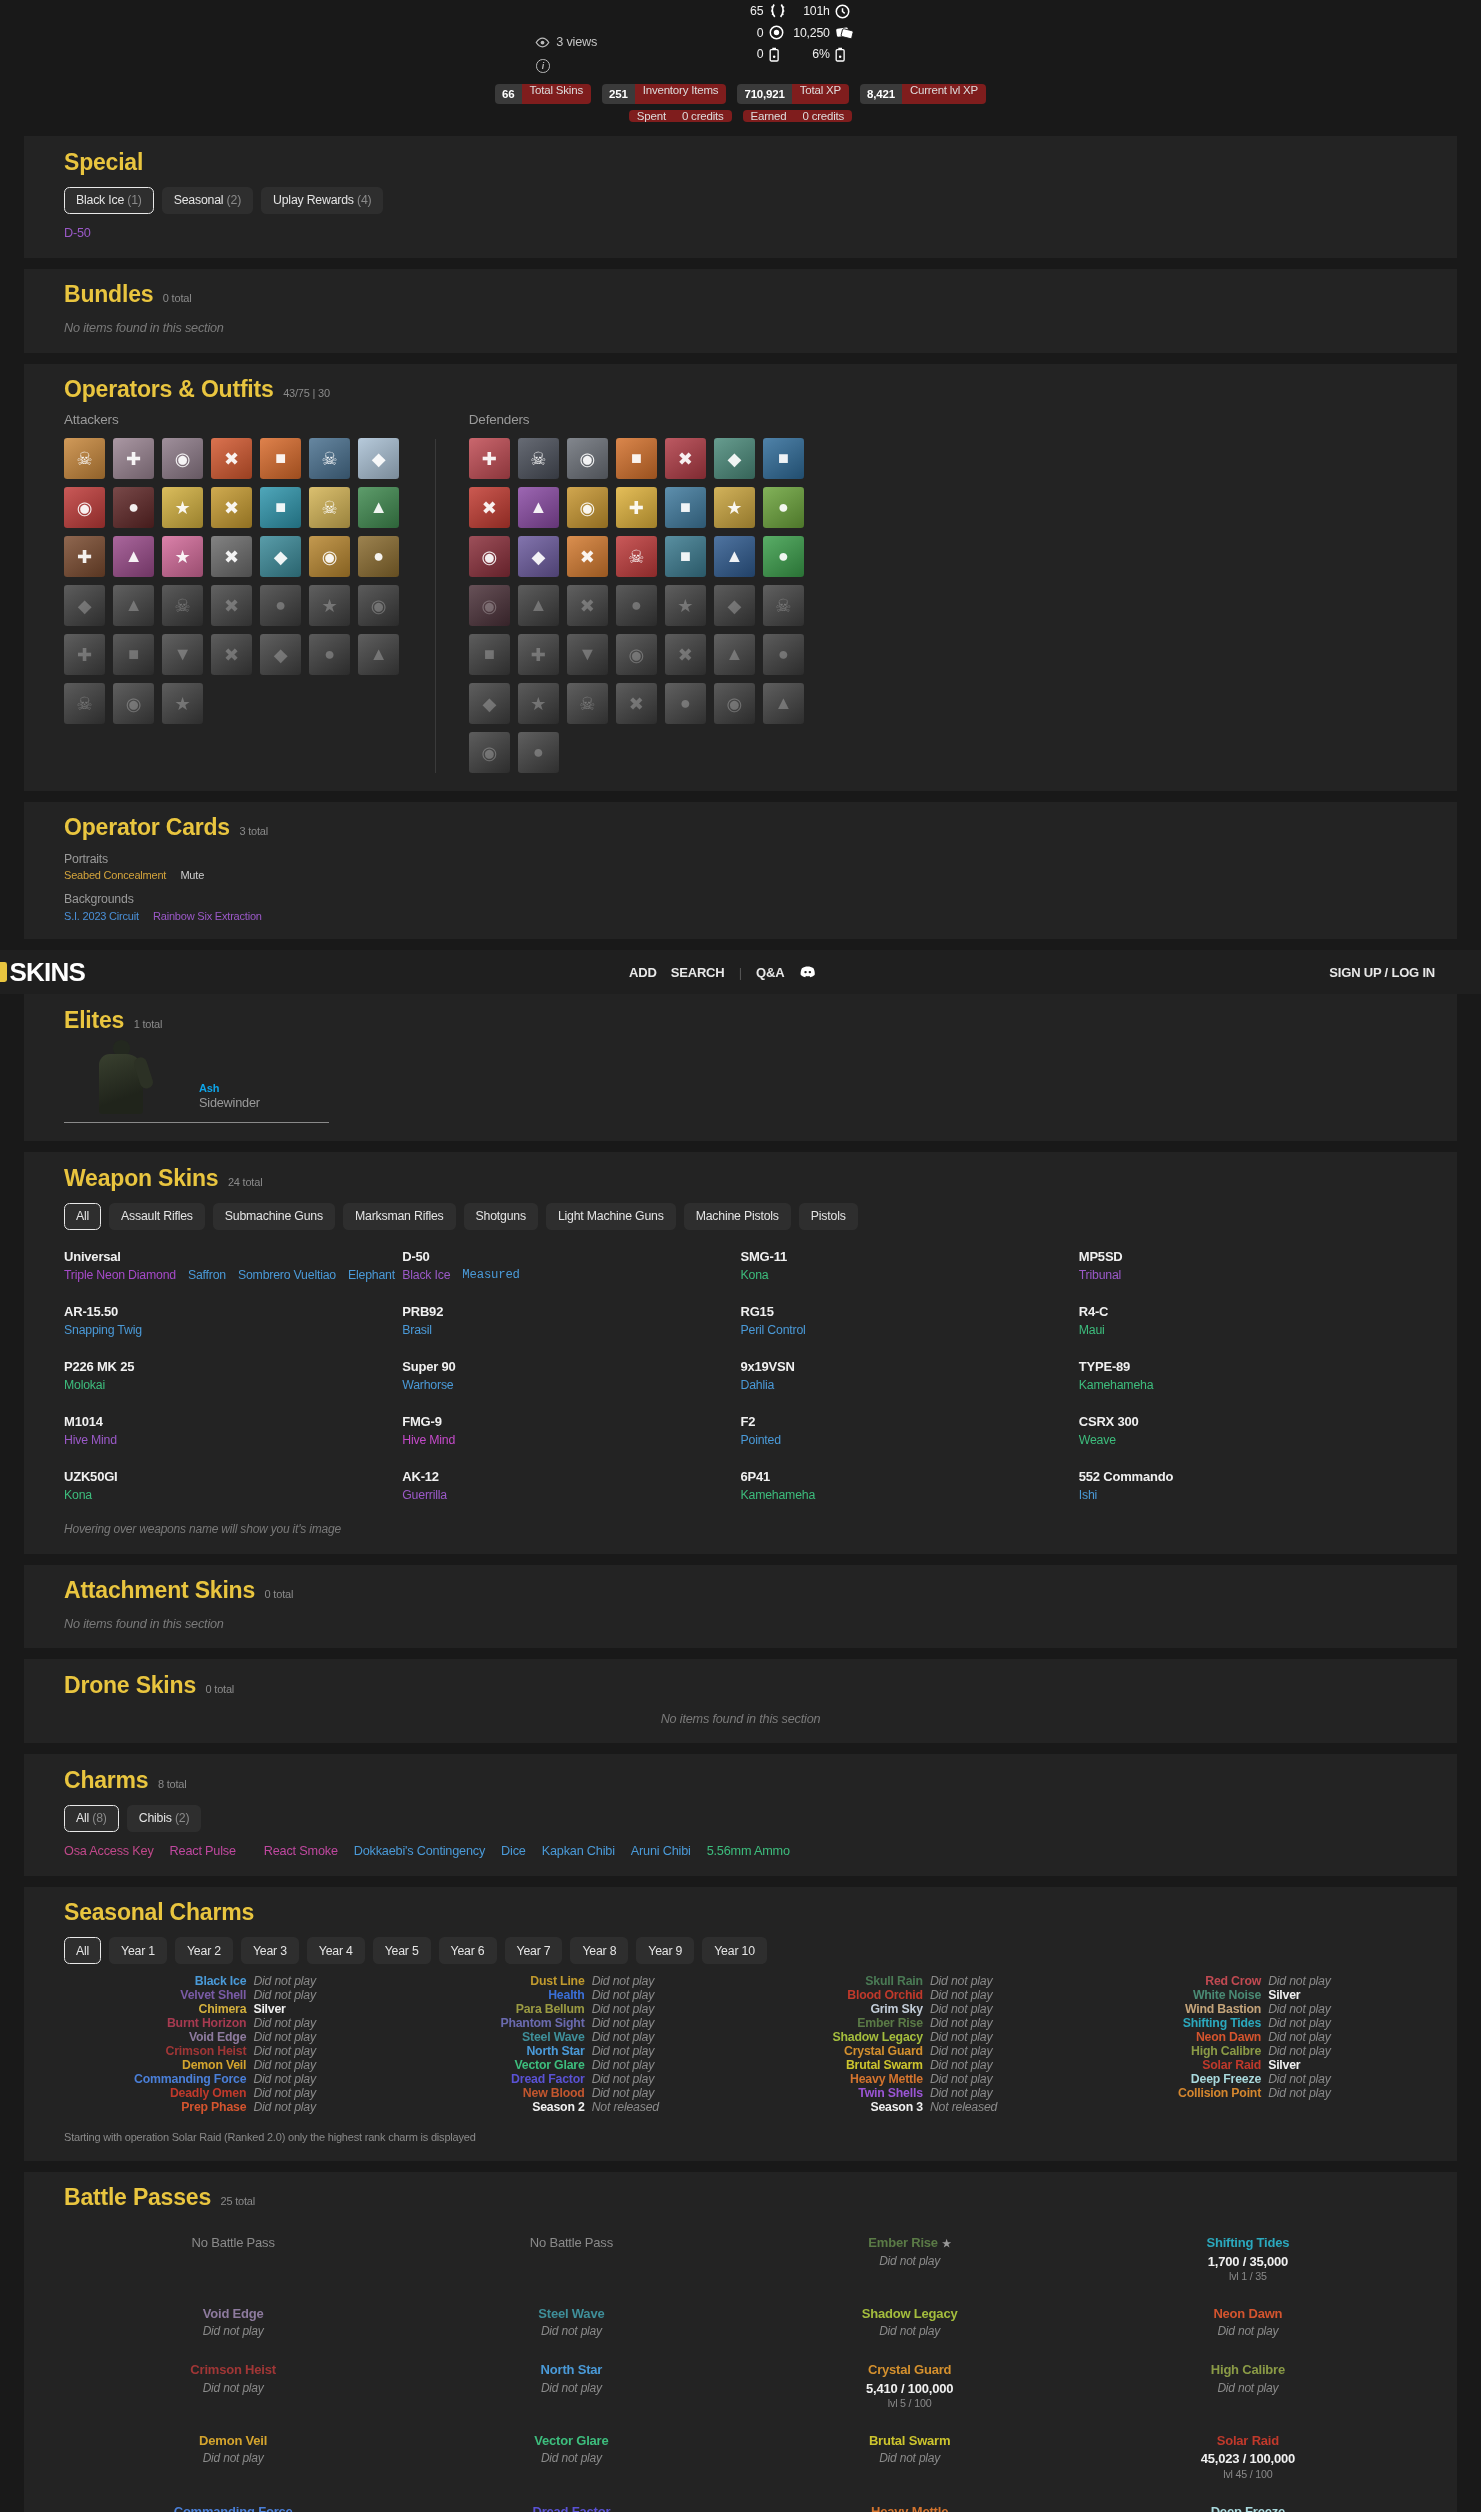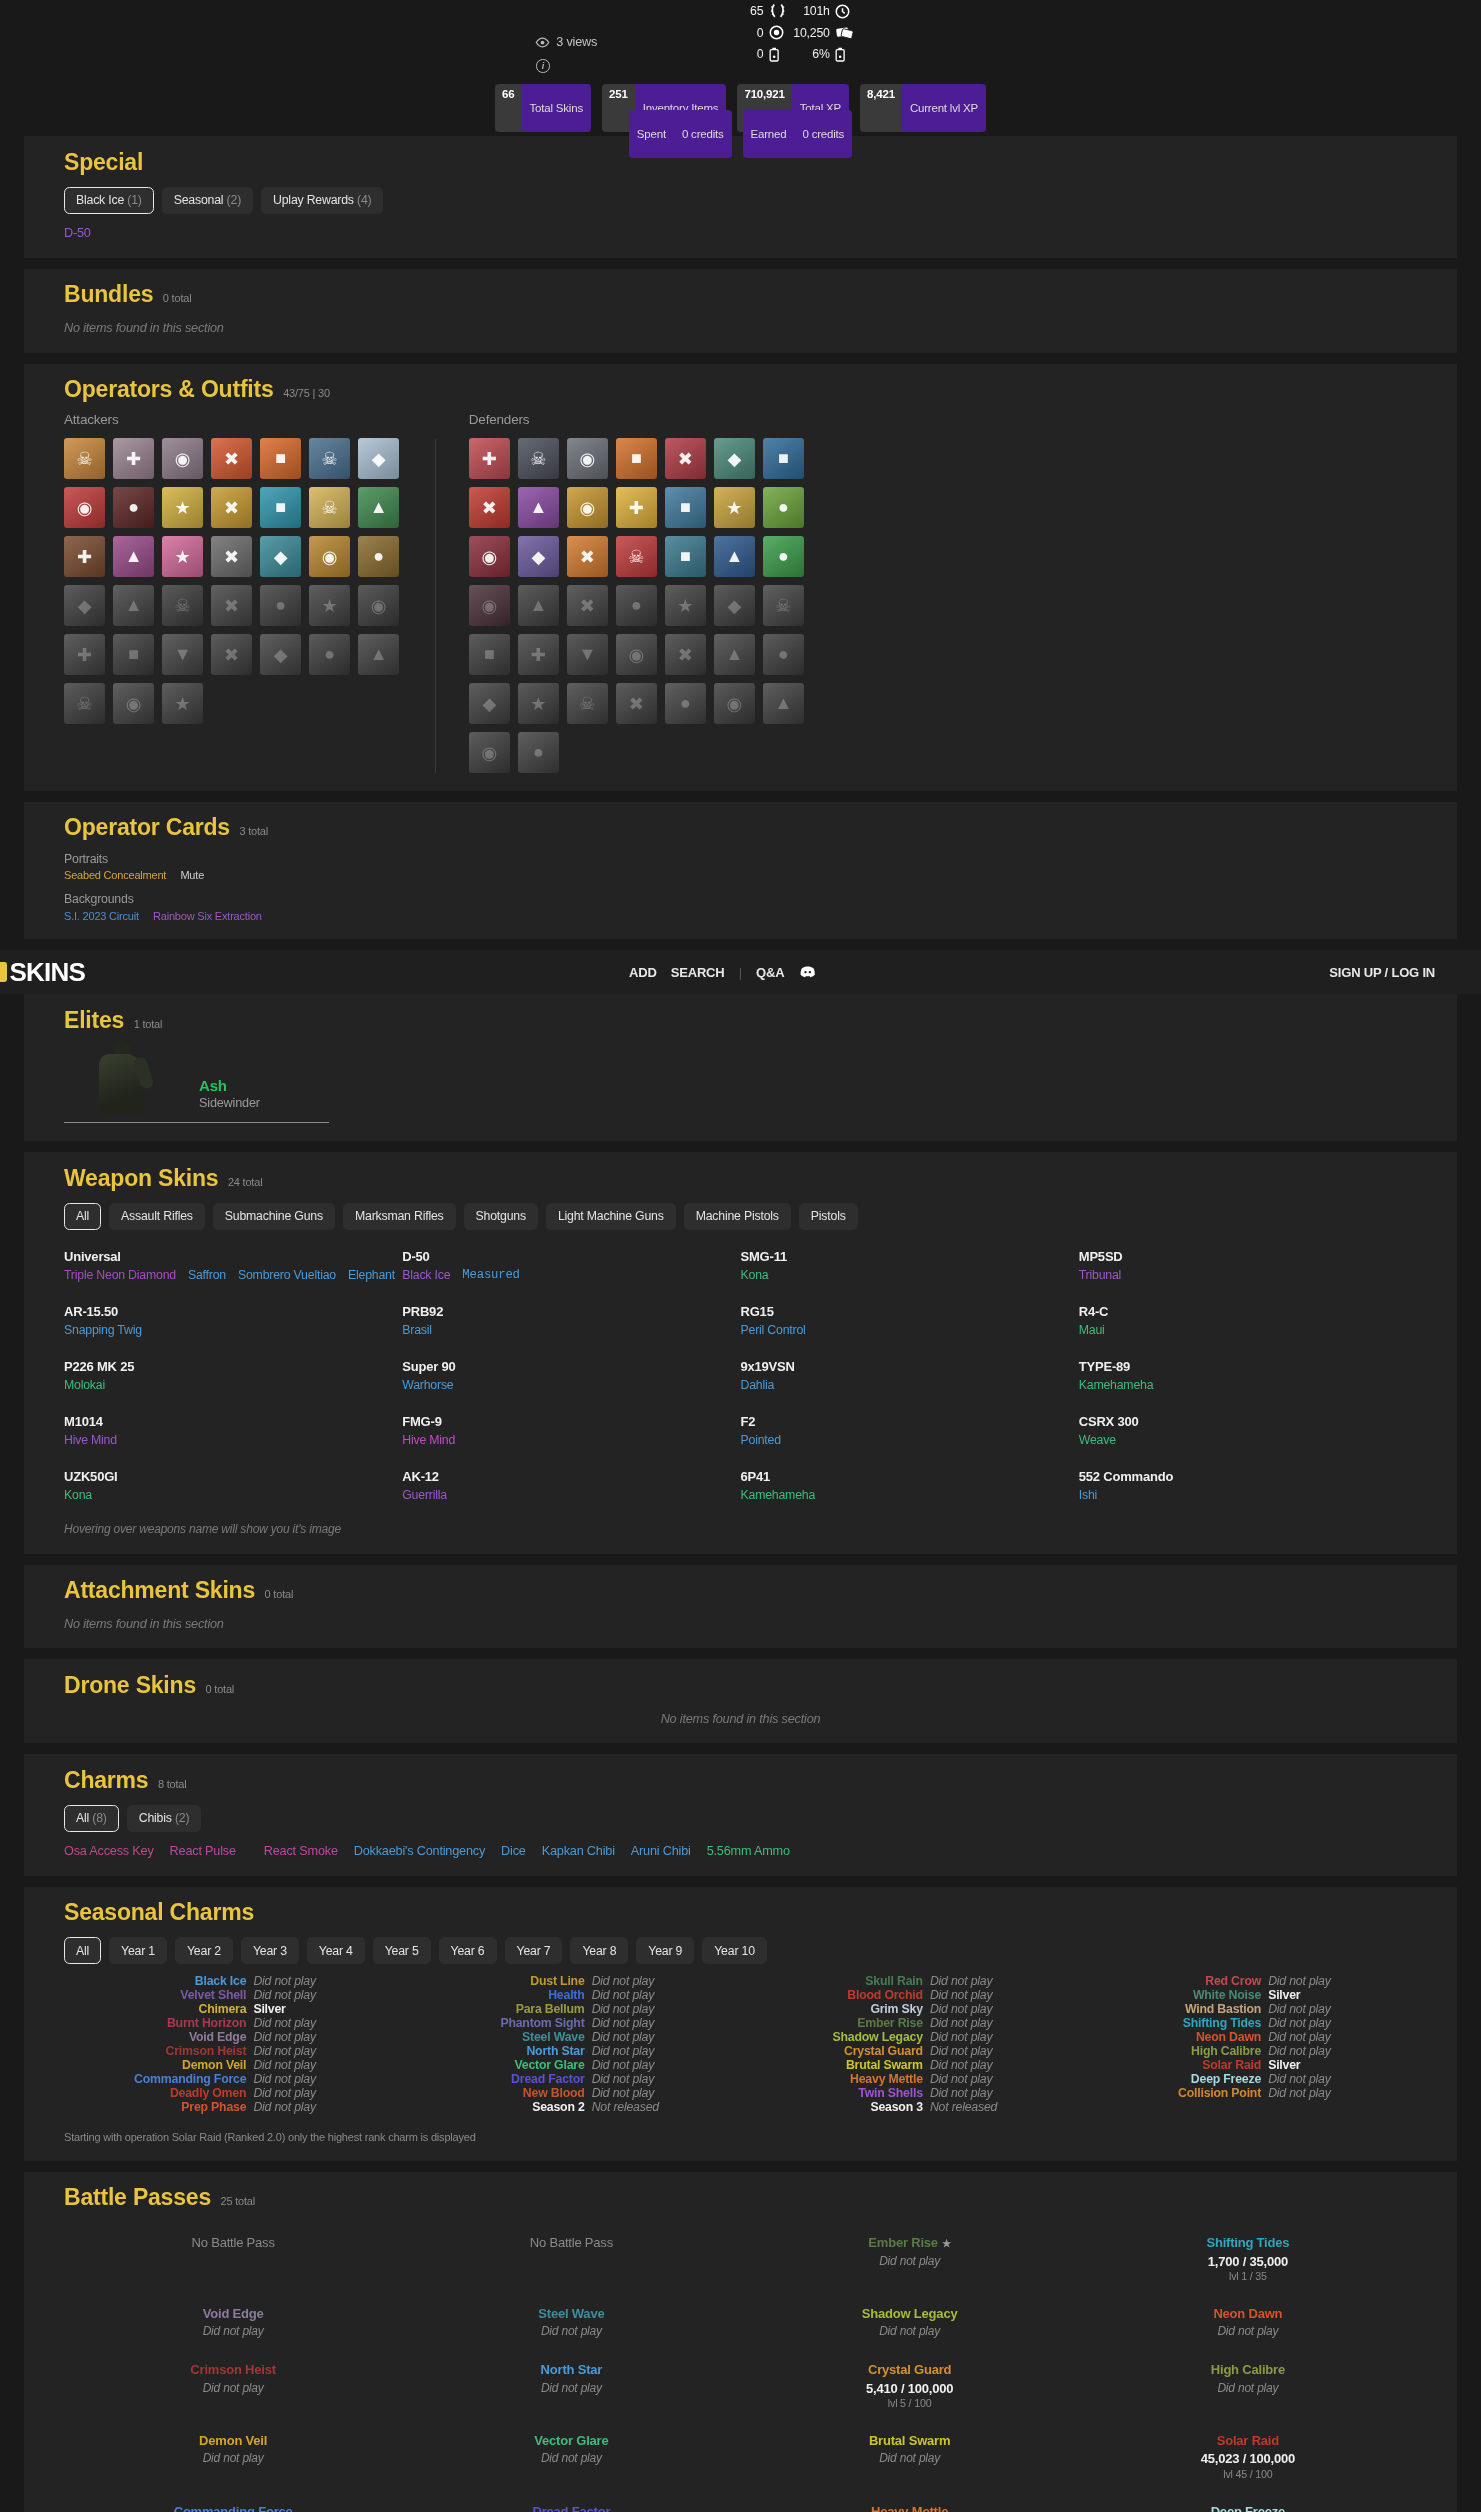--- a/index.html
+++ b/index.html
@@ -13,21 +13,21 @@
   
   .hero{position:relative;height:136px}
   .views{position:absolute;left:535px;top:35px;display:flex;gap:6.3px;align-items:center;color:#c4c4c4;font-size:12.7px}
   .info-circle{position:absolute;left:536px;top:59px;width:13.5px;height:13.5px;border:1.2px solid #bbb;border-radius:50%;color:#bbb;font-size:8.7px;display:flex;align-items:center;justify-content:center;font-style:italic;font-weight:bold}
   .lvl-stats{position:absolute;left:750px;top:3.2px;display:grid;grid-template-columns:auto 19px auto 20.6px;column-gap:5.5px;row-gap:6.3px;justify-items:end;align-items:center;color:#f0f0f0;font-size:12.3px}
   .lvl-stats .ic{justify-self:start}
   .chips{position:absolute;top:84px;left:0;right:0;display:flex;justify-content:center;gap:11px}
   .chips2{top:110px}
   .chip{display:flex;border-radius:4px;overflow:hidden;font-size:11.5px;cursor:default}
   .chip .n{background:#3a3a3a;color:#fff;font-weight:bold;padding:4px 7.1px}
-  .chip .l{background:#4c1d95;color:#ddd;padding:18px 8px}
+  .chip .l{background:#7f1d1d;color:#ddd;padding:0 8px}
   .ico svg{display:block}
   
   .tabs{display:flex;gap:8px;margin-top:11px;flex-wrap:wrap}
   .tab{background:#2e2e2e;border:0.8px solid transparent;border-radius:5.5px;padding:5.5px 11px;font-size:12.3px;color:#e4e4e4;cursor:pointer;white-space:nowrap}
   .tab.active{border-color:#e8e8e8}
   .tab .cnt{color:#8a8a8a;margin-left:3.2px}
   .links{margin-top:12.7px;display:flex;gap:16px;flex-wrap:wrap;font-size:12.7px}
   .link{cursor:pointer}
   
   .op-groups{display:flex;margin-top:9px}
@@ -47,21 +47,21 @@
   .nav-sep{color:#555;font-weight:normal}
   .nav-signup{position:absolute;right:46px;font-size:13px;color:#e8e8e8;font-weight:bold;cursor:pointer}
   .nav-item{cursor:pointer}
   
   .elite-row{display:flex;align-items:flex-end;gap:16px;margin-top:4.7px}
   .elite-fig{width:119px;height:76px;position:relative;cursor:pointer}
   .elite-fig .head{position:absolute;left:49px;top:1.6px;width:17.4px;height:16px;border-radius:50% 50% 45% 45%;background:#23281f}
   .elite-fig .body{position:absolute;left:35px;top:16px;width:44px;height:60px;border-radius:11px 17.4px 3.2px 3.2px;background:linear-gradient(160deg,#39402f,#20241b 70%)}
   .elite-fig .arm{position:absolute;left:73px;top:19px;width:12.7px;height:32px;border-radius:6.3px;background:#2c3125;transform:rotate(-18deg)}
   .elite-info{padding-bottom:4.7px}
-  .elite-name{color:#22c55e;font-weight:bold;font-size:15px}
+  .elite-name{color:#0ea5e9;font-weight:bold;font-size:11px}
   .elite-skin{color:#9a9a9a;font-size:12.7px;margin-top:1.6px}
   .elite-underline{width:265px;border-bottom:0.8px solid #8a8a8a;margin-top:8px}
   
   .ws-grid{display:grid;grid-template-columns:repeat(4,1fr);row-gap:22px;margin-top:19px}
   .ws-name{color:#f0f0f0;font-weight:bold;font-size:13px}
   .ws-skins{margin-top:4px;display:flex;gap:12px;flex-wrap:wrap;font-size:12.3px}
   .ws-note{color:#7a7a7a;font-style:italic;font-size:12px;margin-top:20.6px}
   
   .sc-grid{display:grid;grid-template-columns:repeat(4,1fr);margin-top:9.5px}
   .sc-row{display:flex;font-size:12.3px;line-height:14px}

